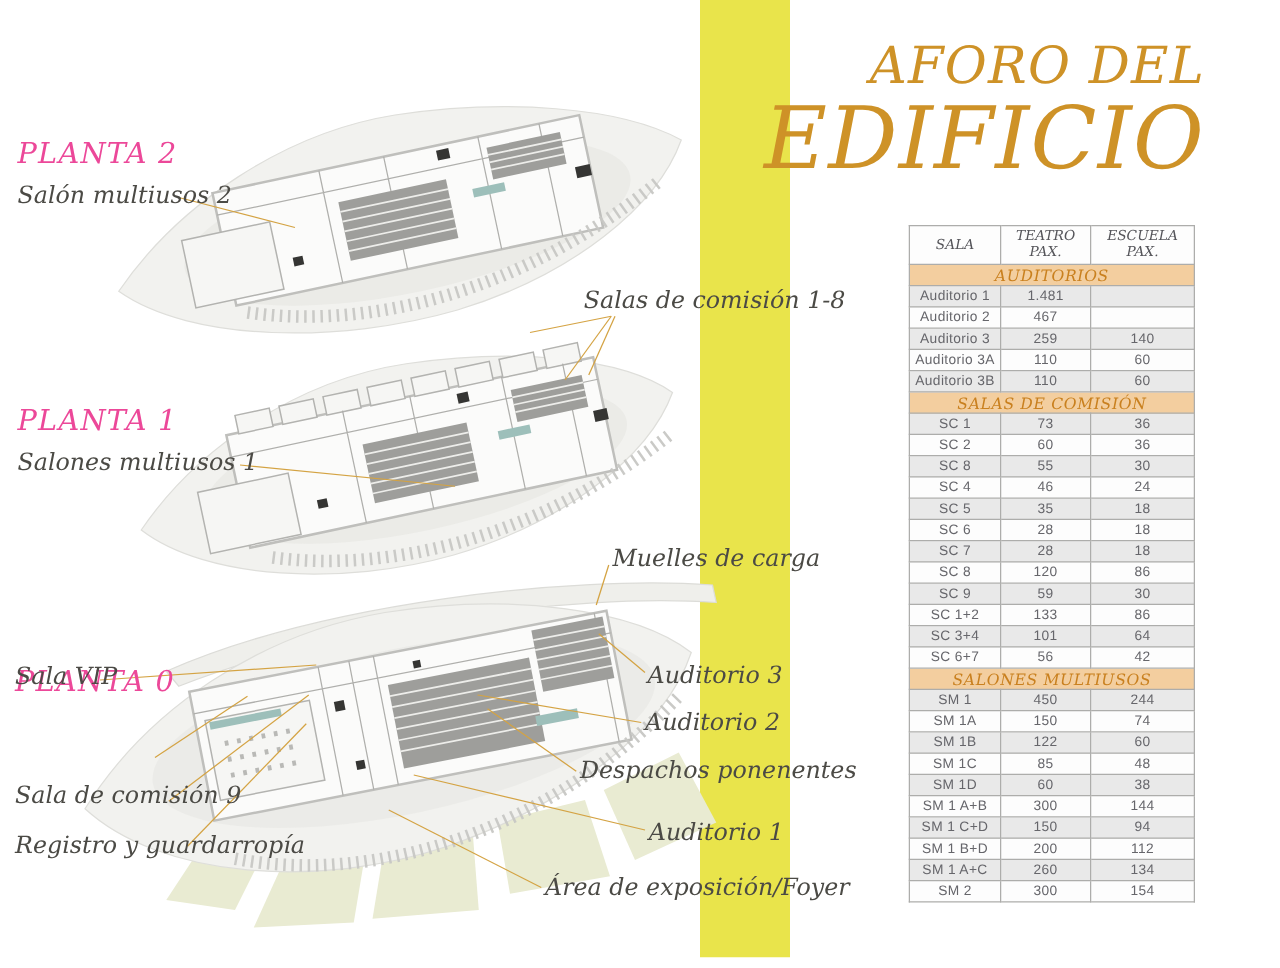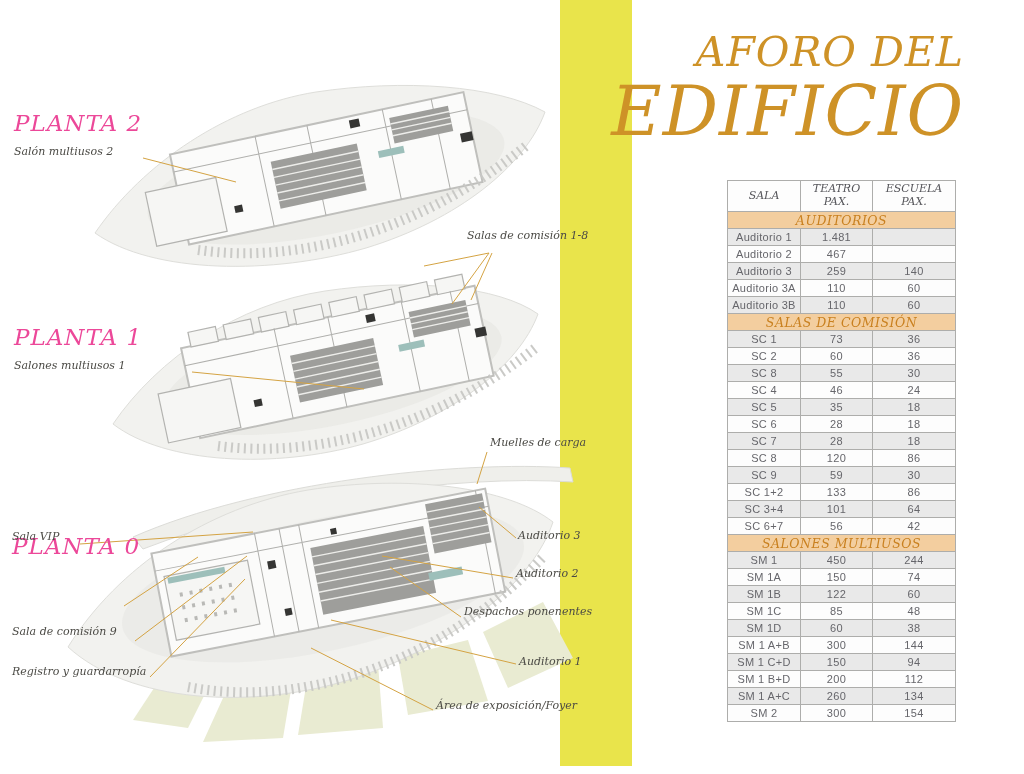--- a/index.html
+++ b/index.html
@@ -23,21 +23,21 @@
   
   .leaders{position:absolute;left:0;top:0;width:1024px;height:774px;pointer-events:none;}
 
   
   .heading{position:absolute;font-style:italic;font-size:23px;color:#ec4899;letter-spacing:1px;}
   .h-p2{left:14px;top:110px;}
   .h-p1{left:14px;top:324px;}
   .h-p0{left:12px;top:498px;margin-top:35px;}
 
   
-  .lab{position:absolute;font-style:italic;font-size:11px;color:#4B4A45;white-space:nowrap;}
+  .lab{position:absolute;font-style:italic;font-size:19px;color:#4B4A45;white-space:nowrap;}
   .lab-salon2   {left:14px; top:145px;}
   .lab-salas18  {left:467px;top:229px;}
   .lab-salones1 {left:14px; top:359px;}
   .lab-muelles  {left:490px;top:436px;}
   .lab-vip      {left:12px; top:530px;}
   .lab-aud3     {left:518px;top:529px;}
   .lab-aud2     {left:516px;top:567px;}
   .lab-despachos{left:464px;top:605px;}
   .lab-sc9      {left:12px; top:625px;}
   .lab-aud1     {left:519px;top:655px;}

